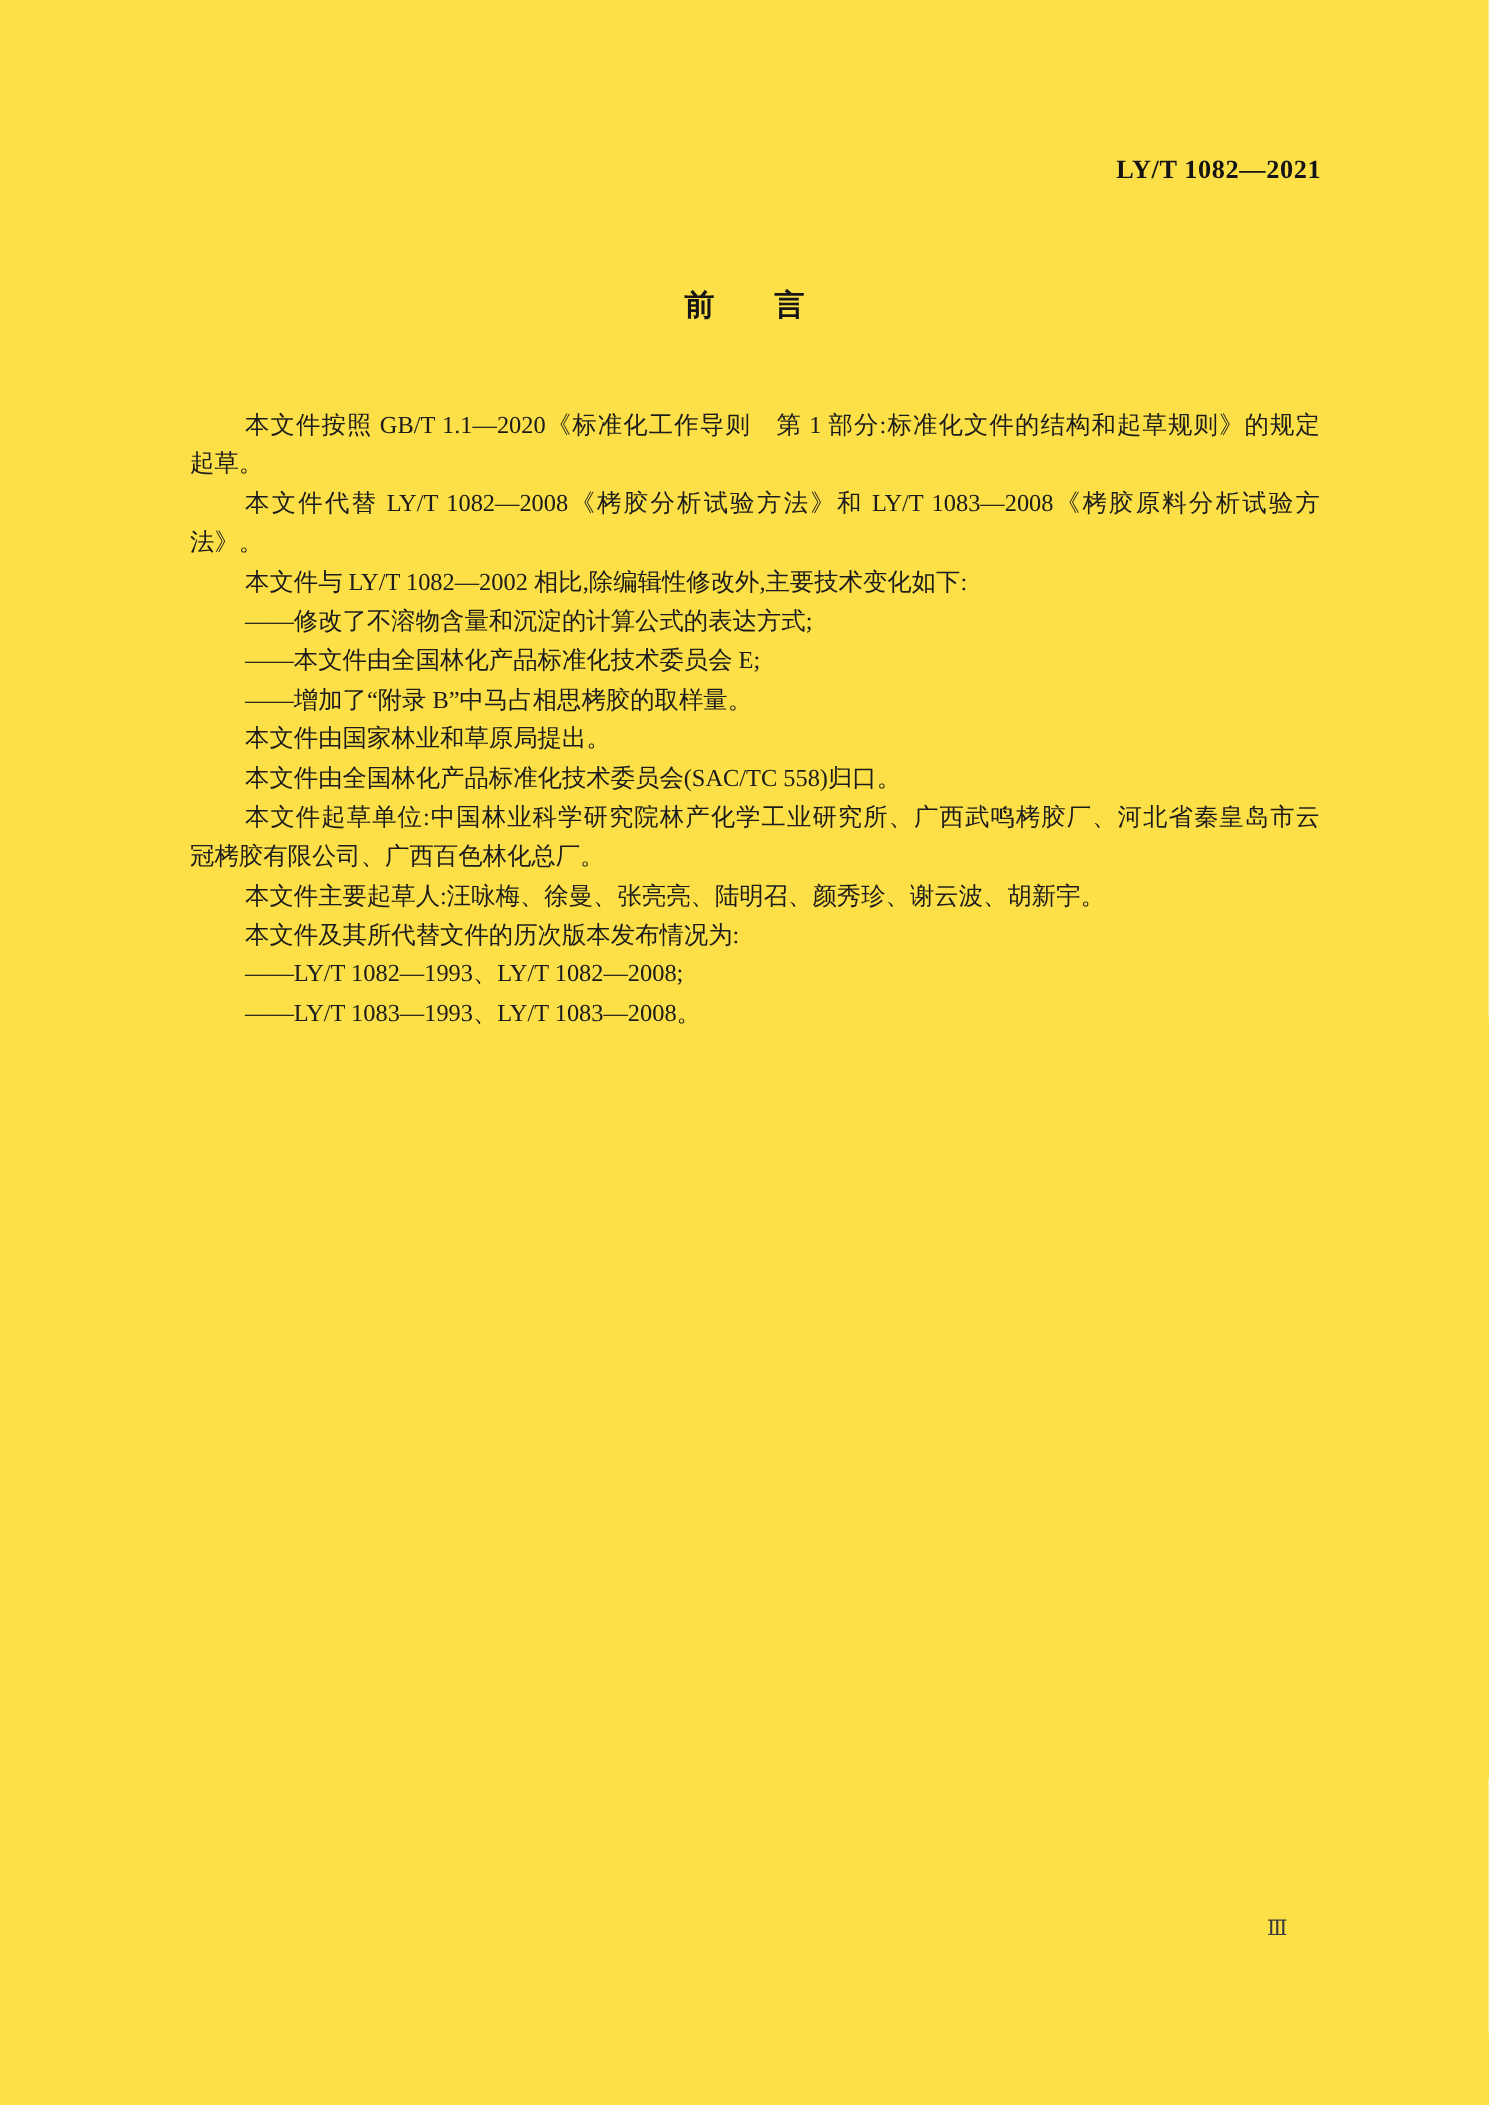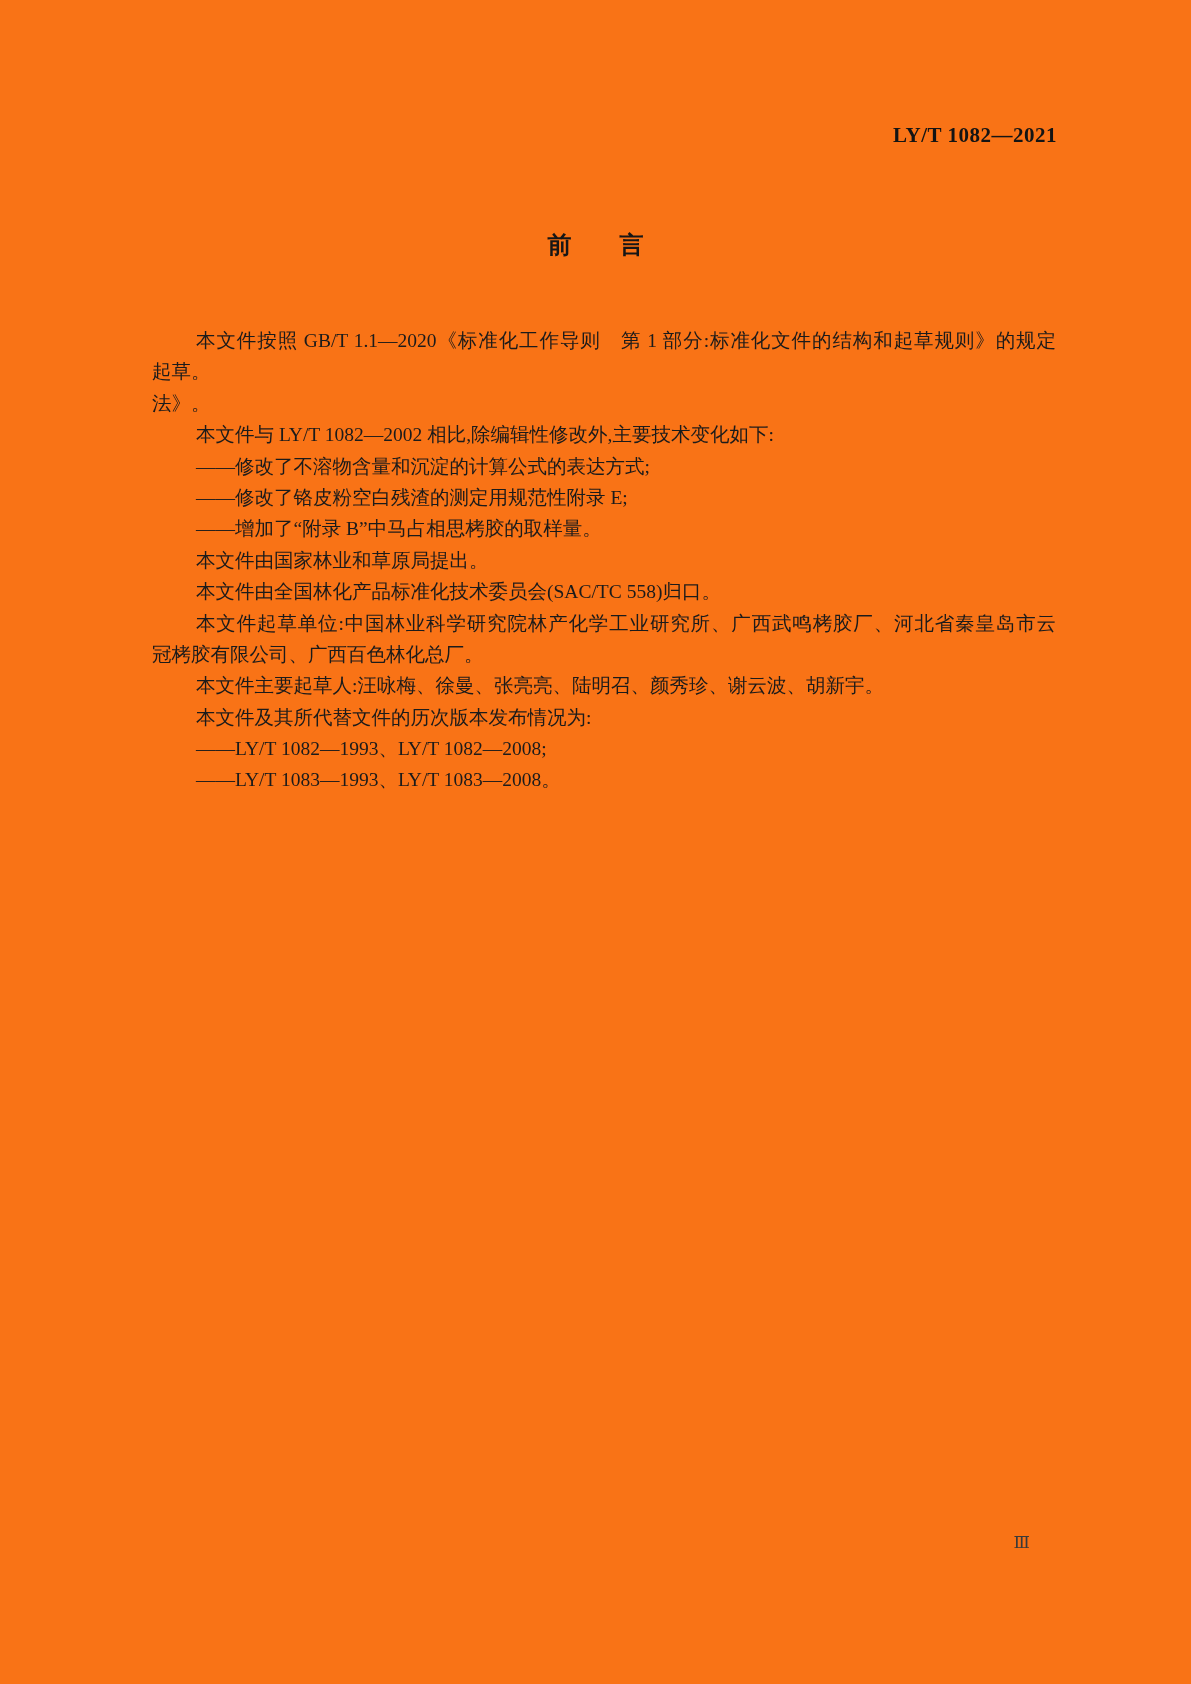--- a/index.html
+++ b/index.html
@@ -1,20 +1,20 @@
 <!DOCTYPE html>
 <html><head>
 <meta charset="utf-8">
 <style>
   html, body { margin: 0; padding: 0; background: #ffffff; }
   .page {
     position: relative;
     width: 1191px;
     height: 1684px;
-    background: #f97316;
+    background: #fde047;
     overflow: hidden;
     font-family: "Liberation Serif", "DejaVu Serif", serif;
     color: #1b1b1b;
   }
   .std-code {
     position: absolute;
     top: 122px;
     left: 0;
     width: 1057px;
     text-align: right;
@@ -71,24 +71,25 @@
 
 <div class="page">
 
   <div class="std-code">LY/T 1082—2021</div>
 
   <div class="doc-title">前　　言</div>
 
   <div class="body-text">
     <div class="ln indent just">本文件按照 GB/T 1.1—2020《标准化工作导则　第 1 部分:标准化文件的结构和起草规则》的规定</div>
     <div class="ln">起草。</div>
+    <div class="ln indent just">本文件代替 LY/T 1082—2008《栲胶分析试验方法》和 LY/T 1083—2008《栲胶原料分析试验方</div>
     <div class="ln">法》。</div>
     <div class="ln indent">本文件与 LY/T 1082—2002 相比,除编辑性修改外,主要技术变化如下:</div>
     <div class="ln indent">——修改了不溶物含量和沉淀的计算公式的表达方式;</div>
-    <div class="ln indent">——修改了铬皮粉空白残渣的测定用规范性附录 E;</div>
+    <div class="ln indent">——本文件由全国林化产品标准化技术委员会 E;</div>
     <div class="ln indent">——增加了“附录 B”中马占相思栲胶的取样量。</div>
     <div class="ln indent">本文件由国家林业和草原局提出。</div>
     <div class="ln indent">本文件由全国林化产品标准化技术委员会(SAC/TC 558)归口。</div>
     <div class="ln indent just">本文件起草单位:中国林业科学研究院林产化学工业研究所、广西武鸣栲胶厂、河北省秦皇岛市云</div>
     <div class="ln">冠栲胶有限公司、广西百色林化总厂。</div>
     <div class="ln indent">本文件主要起草人:汪咏梅、徐曼、张亮亮、陆明召、颜秀珍、谢云波、胡新宇。</div>
     <div class="ln indent">本文件及其所代替文件的历次版本发布情况为:</div>
     <div class="ln indent">——LY/T 1082—1993、LY/T 1082—2008;</div>
     <div class="ln indent">——LY/T 1083—1993、LY/T 1083—2008。</div>
   </div>

